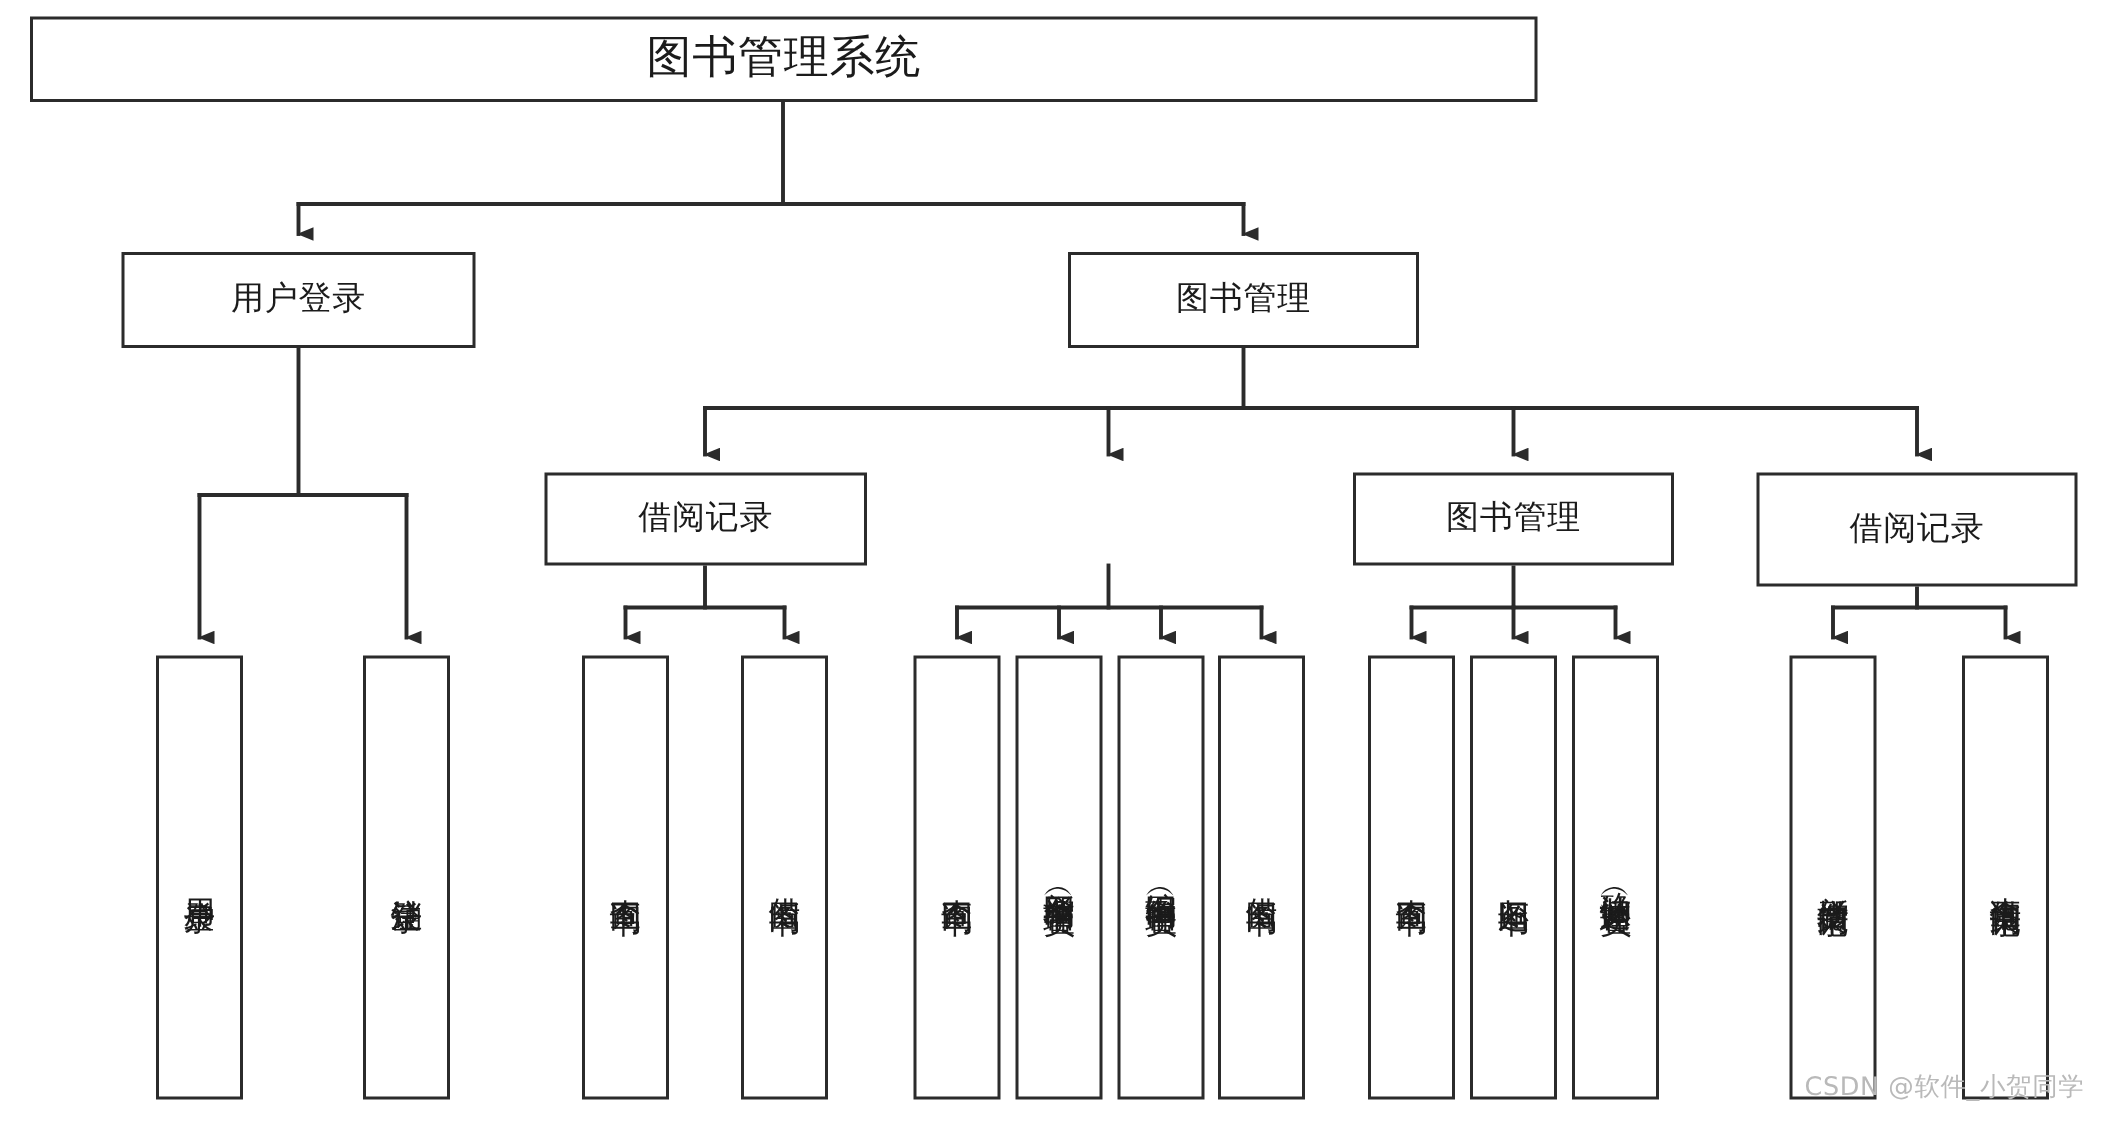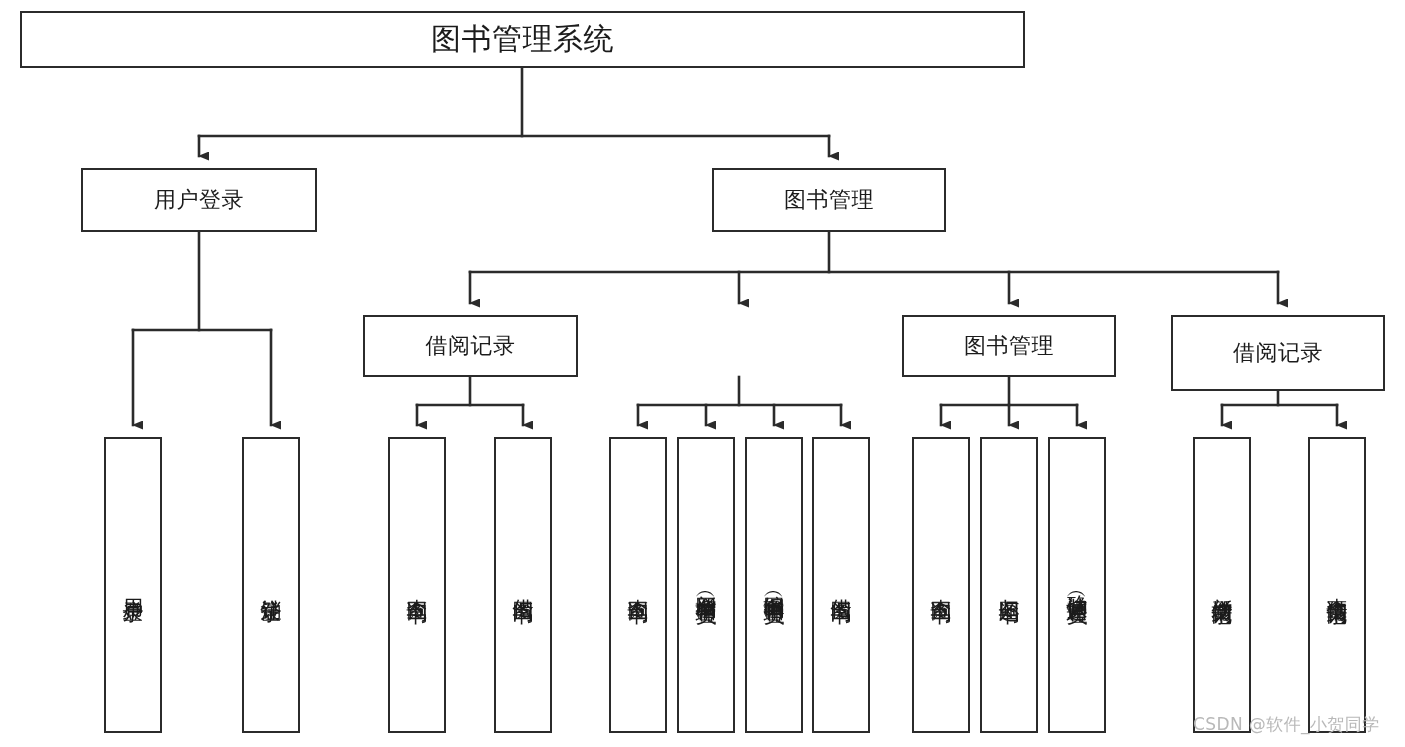--- a/index.html
+++ b/index.html
@@ -59,20 +59,21 @@
     line-height: 1.05;
     letter-spacing: 1.5px;
     max-height: 100%;
   }
   .watermark {
     position: absolute;
     color: #b9b9b9;
     font-size: 17px;
     white-space: nowrap;
     letter-spacing: 0.4px;
+    padding-left: 10px;
   }
 </style>
 </head>
 <body>
 
 <div id="canvas">
 
   <svg id="wires" viewBox="0 0 1405 747" xmlns="http://www.w3.org/2000/svg">
     <defs>
       <marker id="arrowhead" markerWidth="9" markerHeight="11" refX="4.5" refY="10" orient="auto" markerUnits="userSpaceOnUse">

